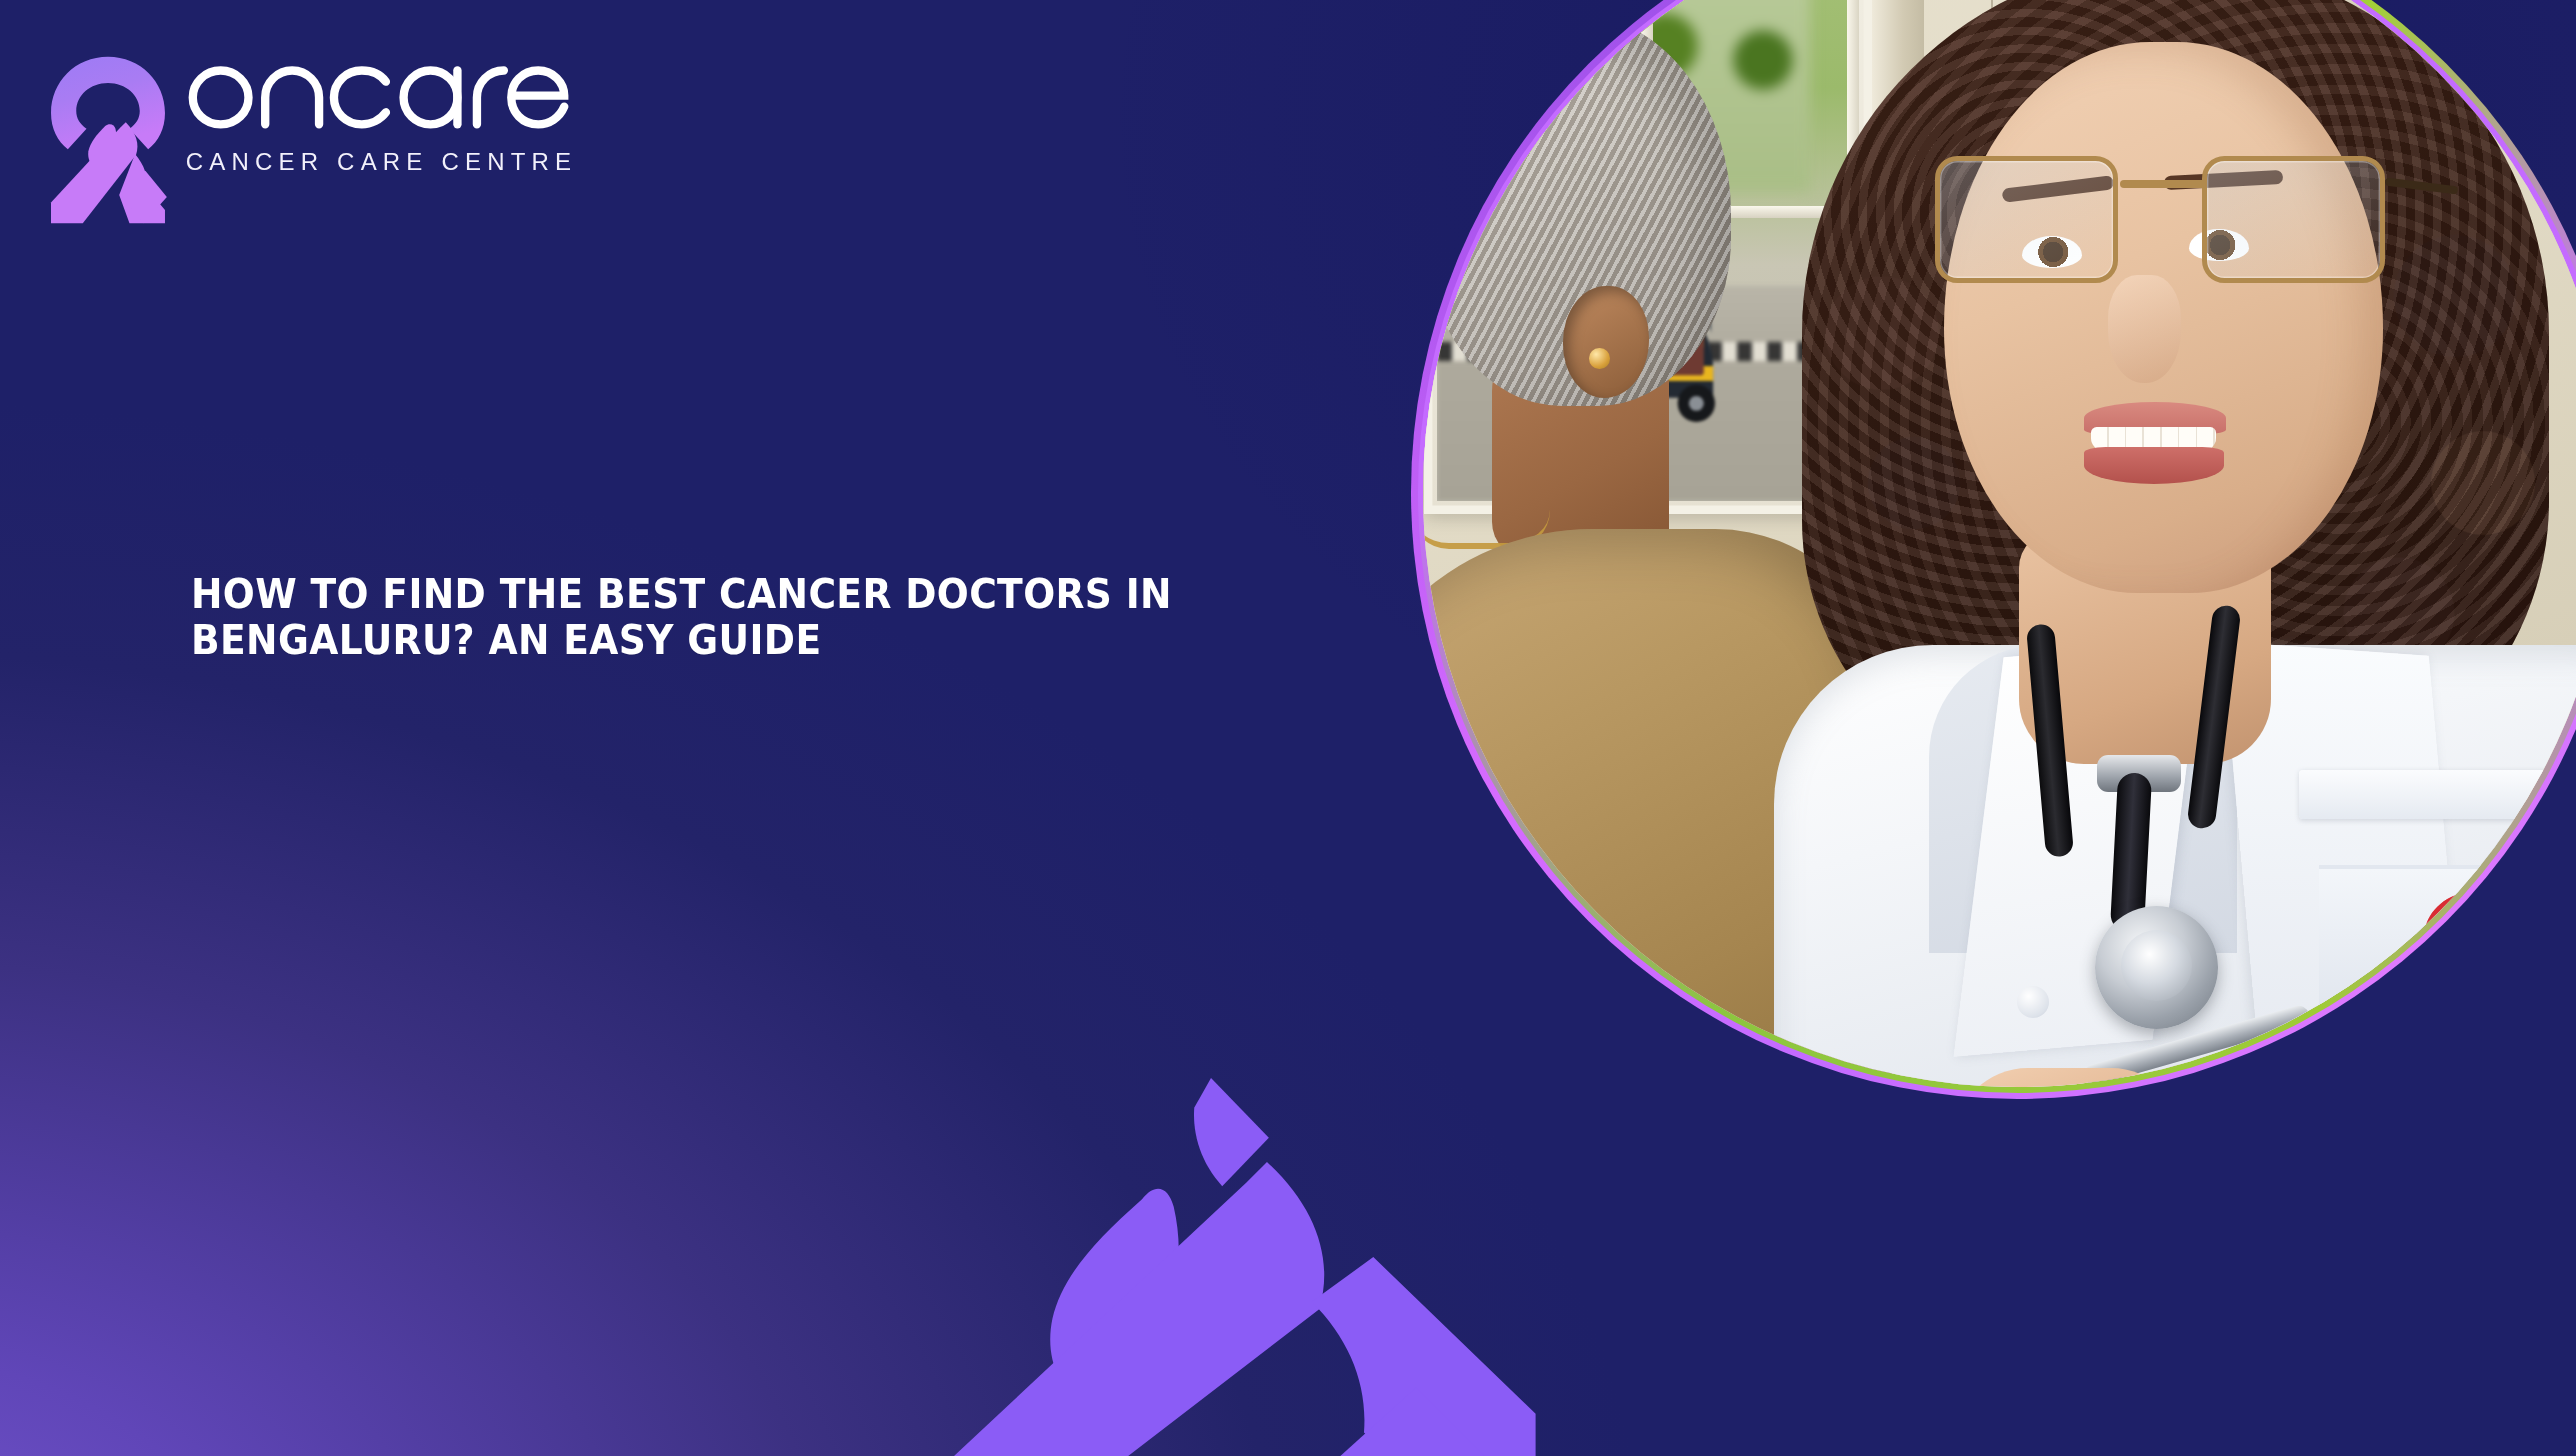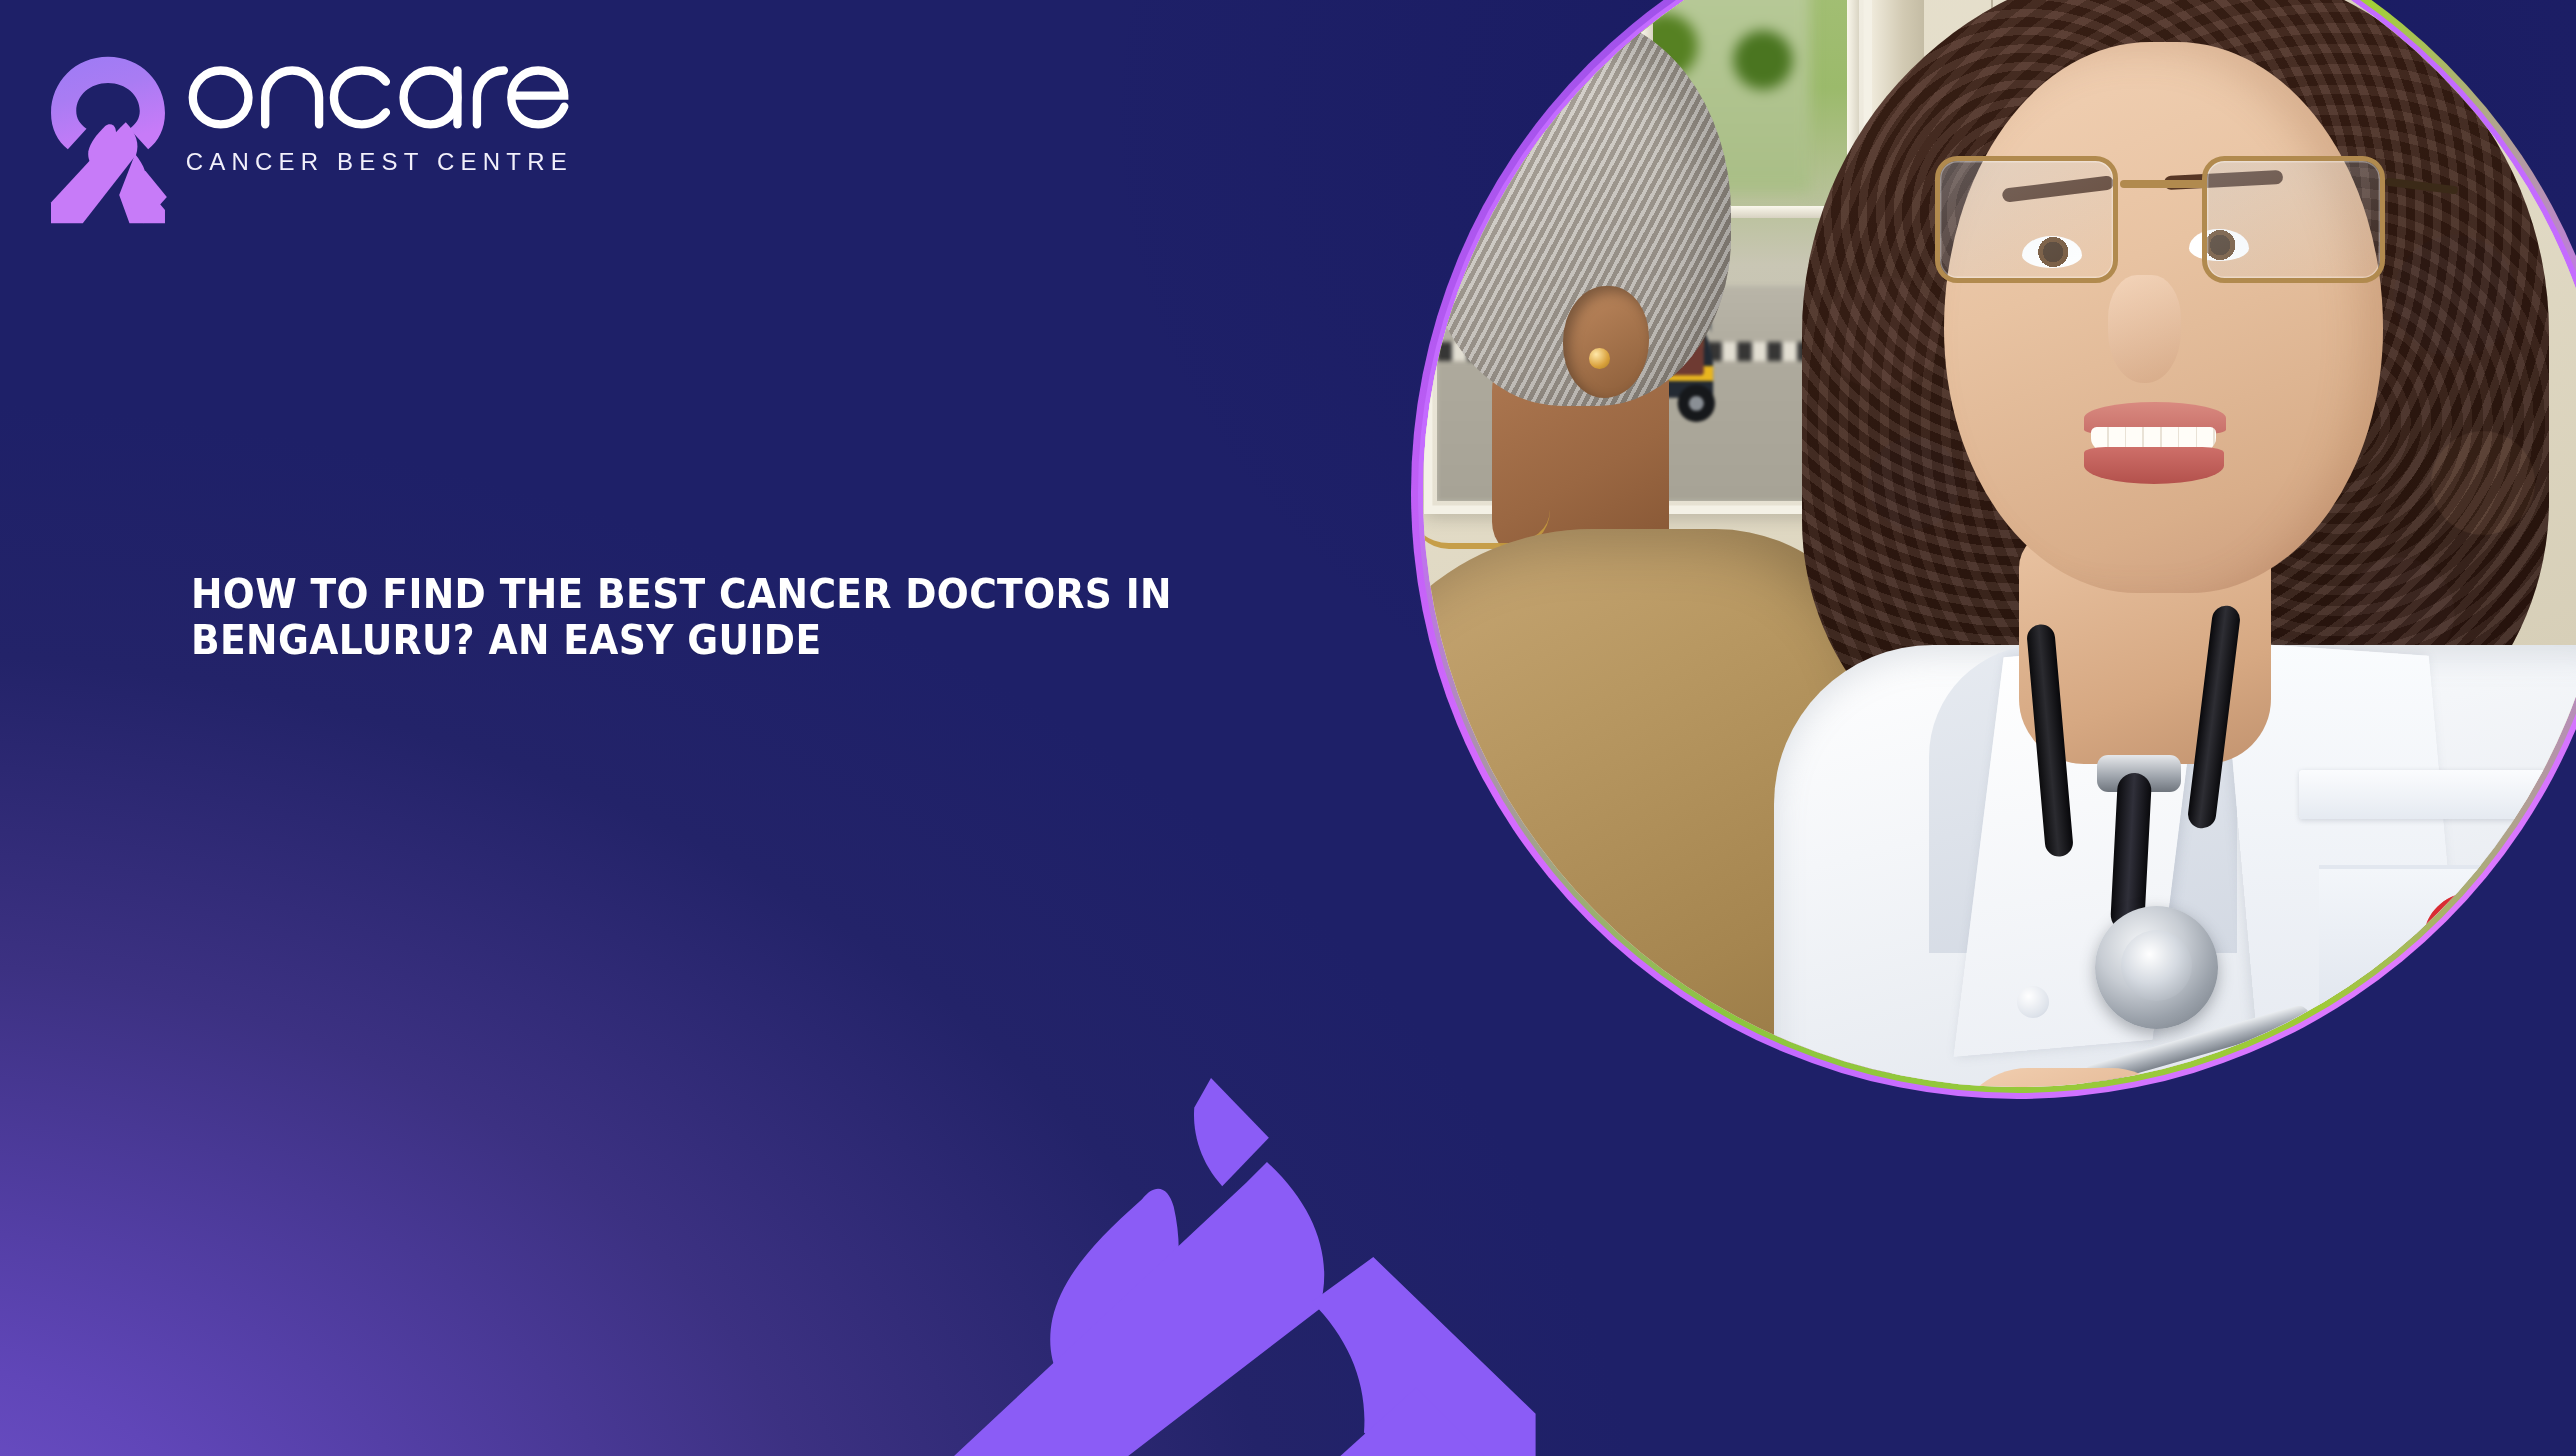--- a/index.html
+++ b/index.html
@@ -444,21 +444,21 @@
             <ellipse cx="262" cy="50" rx="29" ry="29"></ellipse>
             <path d="M291 21 L291 79"></path>
 
             <path d="M312 79 L312 50 C312 34 325 21 341 21"></path>
 
             <path d="M406 60 C401 72 390 79 378 79 C361 79 349 66 349 50
                      C349 34 361 21 378 21 C394 21 406 34 406 48 L351 48"></path>
           </g>
         </svg>
       </div>
-      <div class="tagline">CANCER BEST CENTRE</div>
+      <div class="tagline">CANCER CARE CENTRE</div>
     </div>
   </div>
 
   <h1 class="headline">HOW TO FIND THE BEST CANCER DOCTORS IN BENGALURU? AN EASY GUIDE</h1>
 
   <div class="hero-wrap">
     <div class="hero-ring"></div>
     <div class="hero-clip">
       <div class="photo">
 

